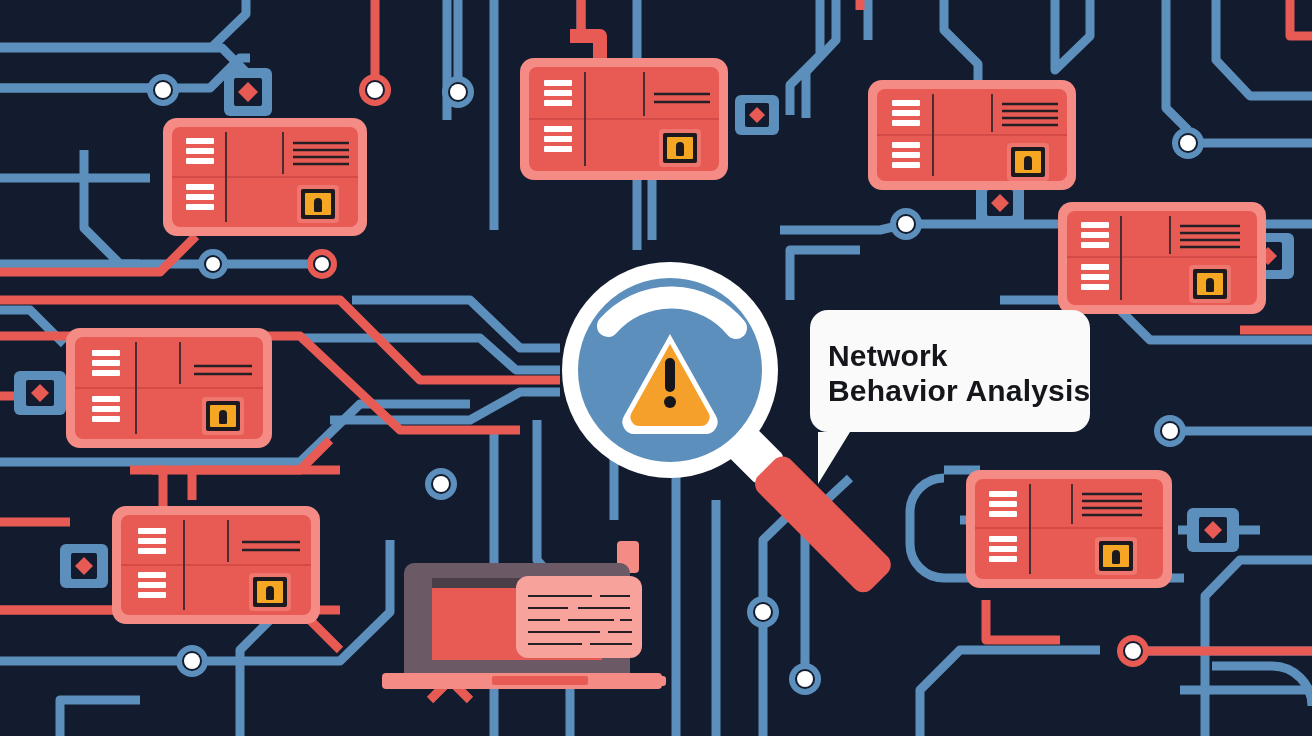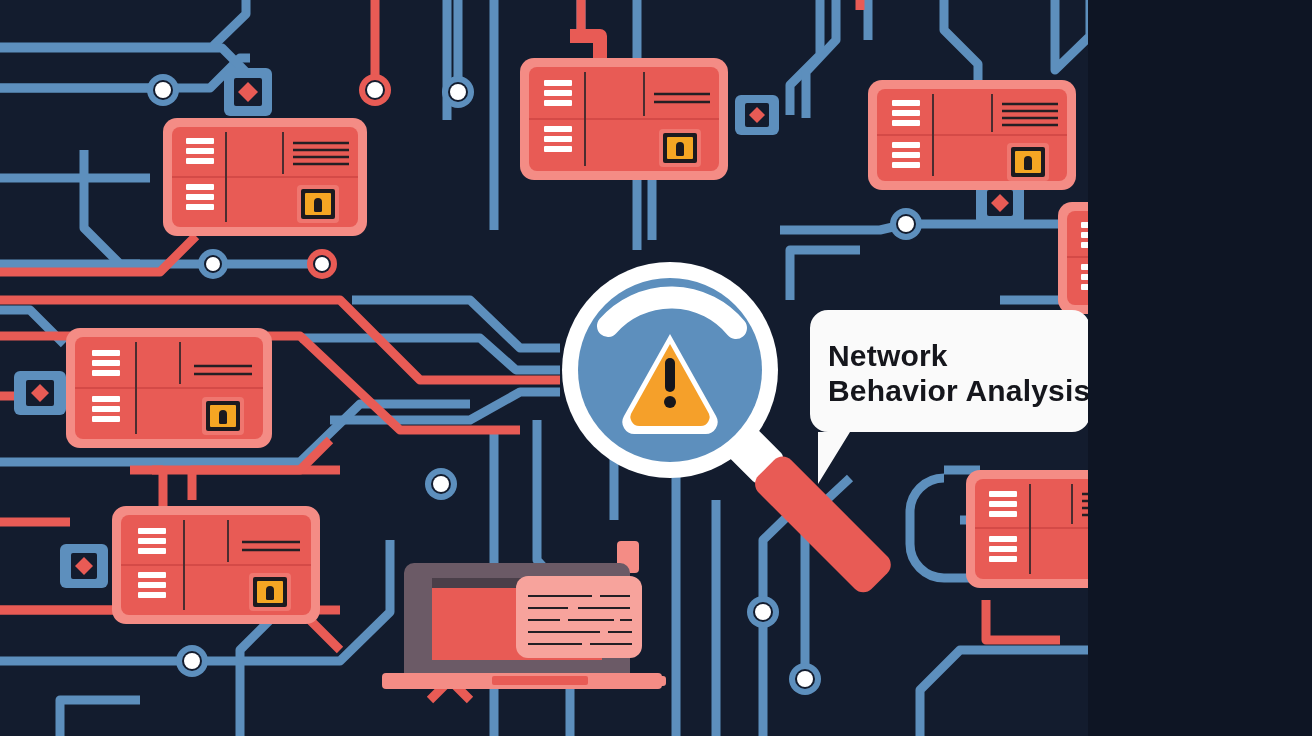--- a/index.html
+++ b/index.html
@@ -1,20 +1,20 @@
 <!DOCTYPE html>
 <html><head>
 <meta charset="utf-8">
 <title>Network Behavior Analysis</title>
 <style>
   html,body{margin:0;padding:0;background:#0e1524;}
   body{font-family:"Liberation Sans",sans-serif;}
   #stage{
     position:relative;
-    width:1088px;height:736px;
+    width:1312px;height:736px;
     background:#131c2e;
     overflow:hidden;
   }
   #stage svg{display:block;}
   .bubble-text{
     font-family:"Liberation Sans",sans-serif;
     font-weight:bold;
     font-size:30px;
     fill:#15161c;
     letter-spacing:0.2px;

